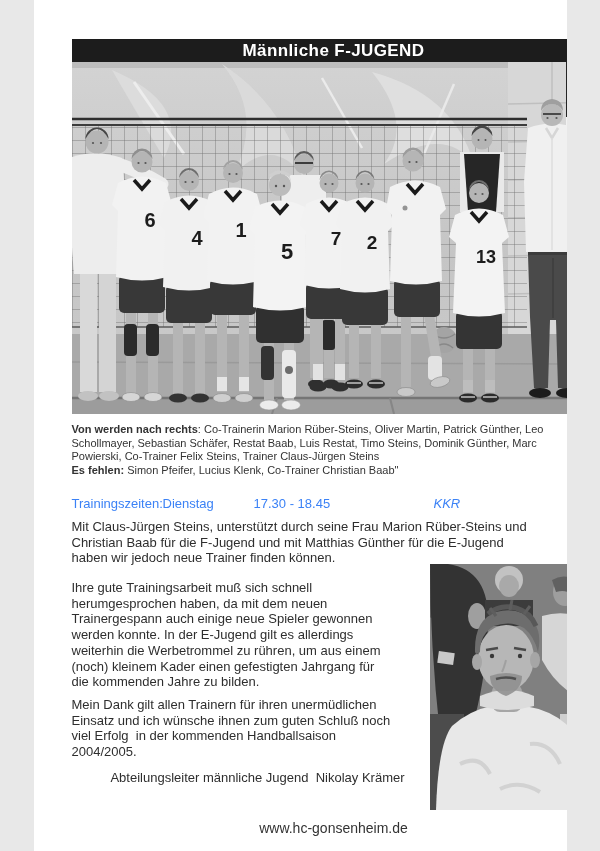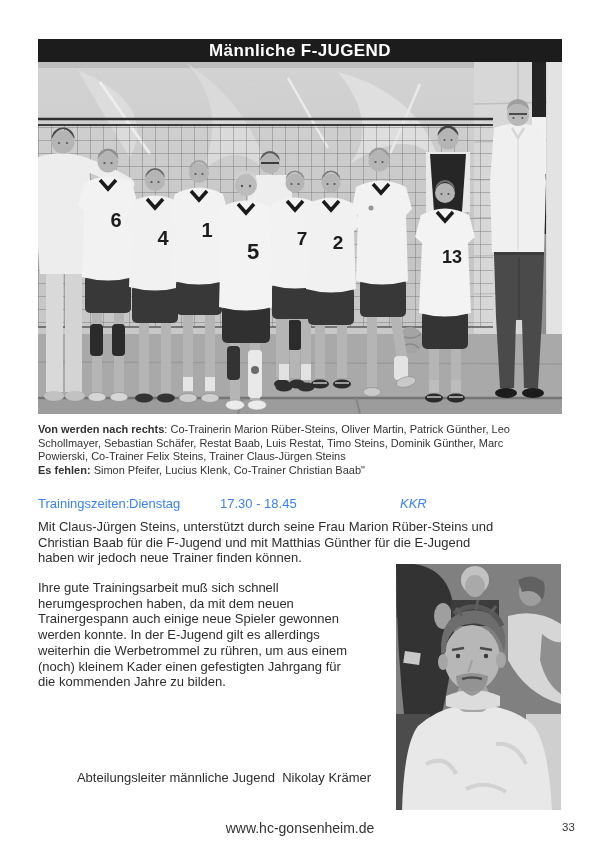--- a/index.html
+++ b/index.html
@@ -1,19 +1,19 @@
 <!DOCTYPE html>
 <html><head>
 <meta charset="utf-8">
 <style>
   html,body{margin:0;padding:0;background:#e8e8e8;}
   .page{
-    position:relative;width:600px;height:851px;background:#ffffff;
+    position:relative;width:520px;height:851px;background:#ffffff;
     font-family:"Liberation Sans","DejaVu Sans",sans-serif;color:#2b2b2b;
-    overflow:hidden;margin:0 auto;
+    overflow:hidden;margin:0 auto;padding-left:13px;
   }
   .abs{position:absolute;}
   .header-bar{
     left:38px;top:39px;width:524px;height:23px;background:#1c1c1c;
     display:flex;align-items:center;justify-content:center;
   }
   .header-bar span{
     color:#ffffff;font-size:17px;font-weight:bold;letter-spacing:.4px;line-height:23px;
   }
   .team-photo{left:38px;top:62px;width:524px;height:352px;background:#c6c6c6;}
@@ -315,20 +315,24 @@
   <p class="abs body-text p1">Mit Claus-Jürgen Steins, unterstützt durch seine Frau Marion Rüber-Steins und
 Christian Baab für die F-Jugend und mit Matthias Günther für die E-Jugend
 haben wir jedoch neue Trainer finden können.</p>
   <p class="abs body-text p2">Ihre gute Trainingsarbeit muß sich schnell
 herumgesprochen haben, da mit dem neuen
 Trainergespann auch einige neue Spieler gewonnen
 werden konnte. In der E-Jugend gilt es allerdings
 weiterhin die Werbetrommel zu rühren, um aus einem
 (noch) kleinem Kader einen gefestigten Jahrgang für
 die kommenden Jahre zu bilden.</p>
+  <p class="abs body-text p3">Mein Dank gilt allen Trainern für ihren unermüdlichen
+Einsatz und ich wünsche ihnen zum guten Schluß noch
+viel Erfolg  in der kommenden Handballsaison
+2004/2005.</p>
   <p class="abs body-text signature">Abteilungsleiter männliche Jugend  Nikolay Krämer</p>
 
   <div class="abs portrait-photo">
     <svg width="165" height="246" viewBox="0 0 165 246">
       <rect width="165" height="246" fill="#808080"></rect>
 
       <ellipse cx="10" cy="30" rx="22" ry="26" fill="#5f5f5f"></ellipse>
       <path d="M18,0 Q60,6 58,60 Q56,120 40,170 L10,170 Q0,80 0,0 Z" fill="#333333"></path>
       <ellipse cx="47" cy="52" rx="9" ry="13" fill="#9f9f9f"></ellipse>
       <rect x="8" y="88" width="16" height="12" fill="#c9c9c9" transform="rotate(8 16 94)"></rect>

